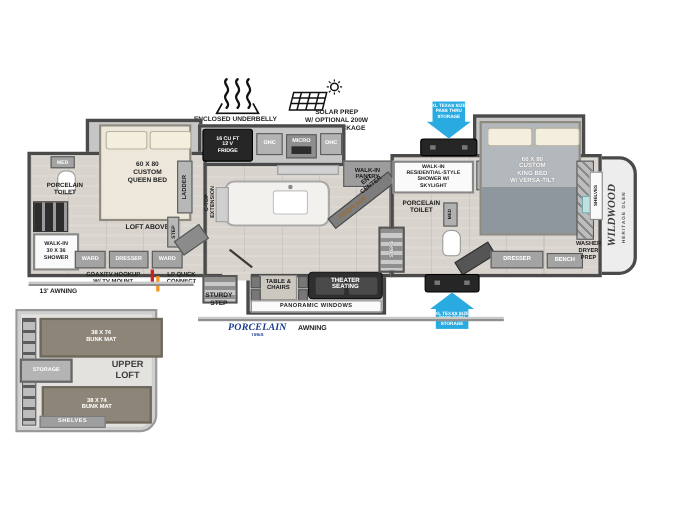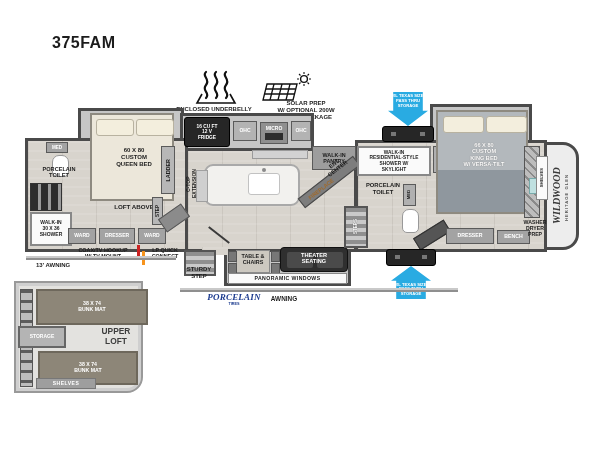--- a/index.html
+++ b/index.html
@@ -27,21 +27,20 @@
   .arrow-up{background:#29abe2;clip-path:polygon(50% 0,100% 45%,87% 45%,87% 100%,13% 100%,13% 45%,0 45%);}
   .awnbar{background:linear-gradient(180deg,#c9c9c9 0 2px,#8f8f8f 2px 4px);}
   .bed{box-sizing:border-box;border:2px solid #8e8a80;}
   .pillow{background:#f3eedd;border:1px solid #b8b2a0;border-radius:3px;}
 </style>
 </head>
 <body>
 
 <div id="stage">
 
-  <div class="abs lbl" style="left:52px;top:34px;font-size:16px;font-weight:600;letter-spacing:.5px;text-transform:none;">375FAM</div>
 
   <div class="abs" style="left:194px;top:70px;">
     <svg width="44" height="34" viewBox="0 0 44 34">
       <g fill="none" stroke="#111" stroke-width="2.2" stroke-linecap="round">
         <path d="M12 2 c-5 4 5 7 0 13 c-5 6 5 8 0 13"></path>
         <path d="M22 2 c-5 4 5 7 0 13 c-5 6 5 8 0 13"></path>
         <path d="M32 2 c-5 4 5 7 0 13 c-5 6 5 8 0 13"></path>
       </g>
       <path d="M8 24 L3 33 L41 33 L36 24" fill="none" stroke="#111" stroke-width="1.6"></path>
     </svg>

